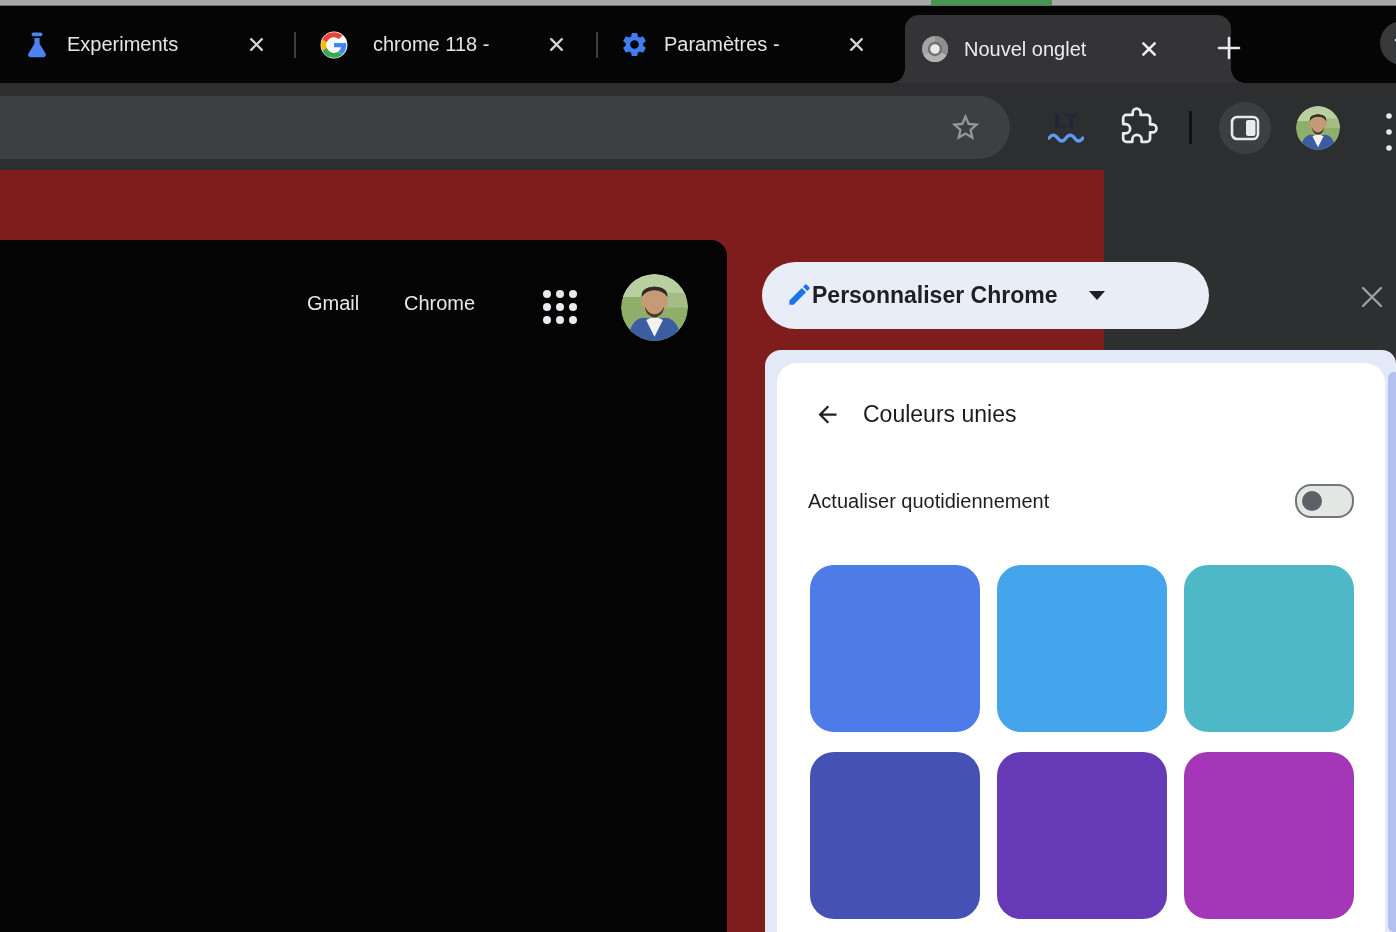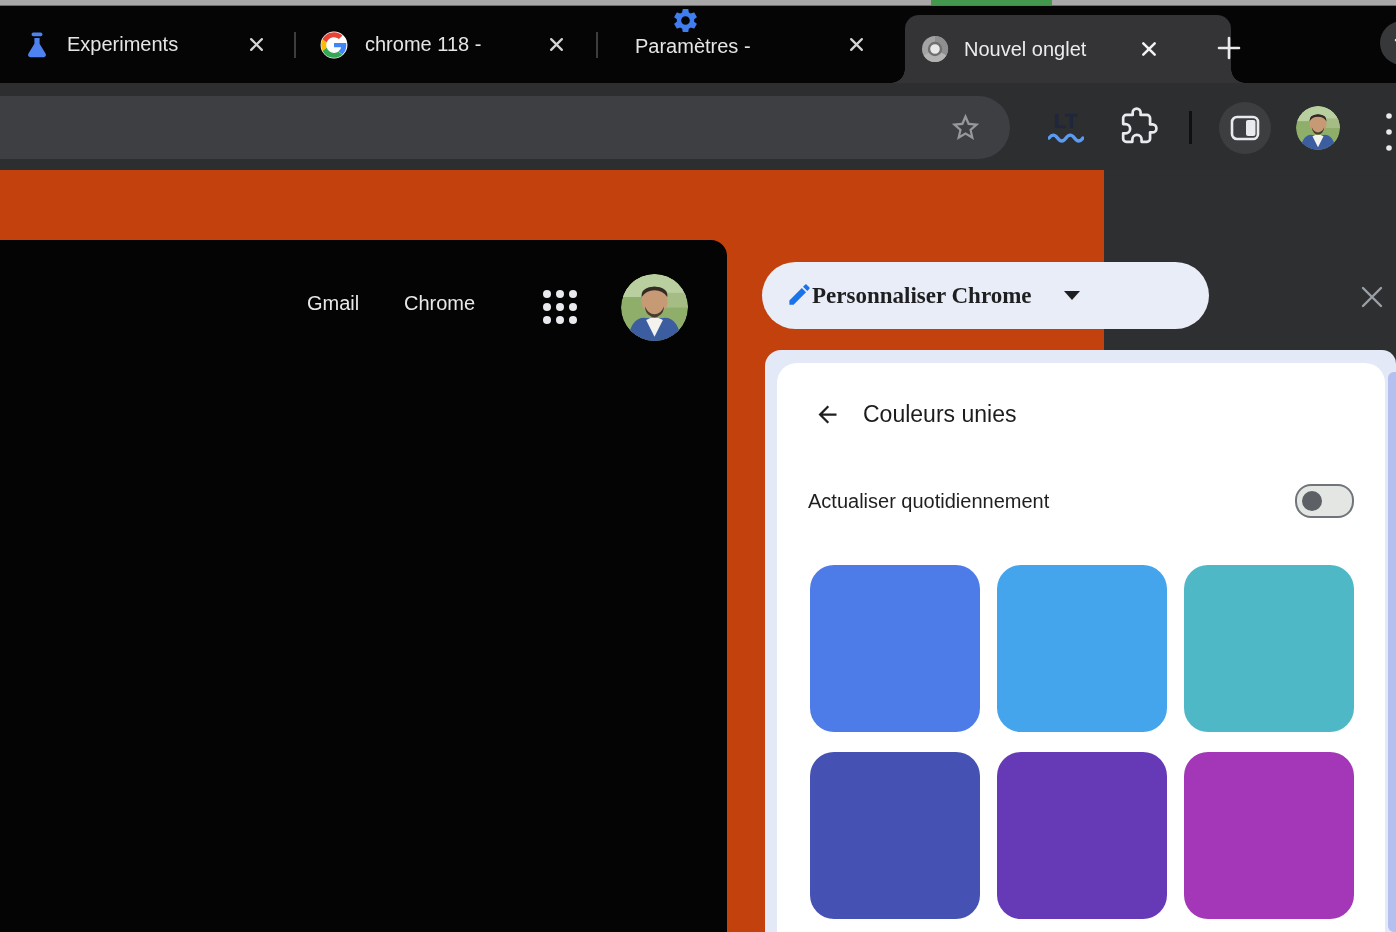--- a/index.html
+++ b/index.html
@@ -34,30 +34,30 @@
   .tb-icon{position:absolute;display:flex;align-items:center;justify-content:center;cursor:pointer;}
   #lt-ext{left:1044px;top:18px;width:44px;height:52px;flex-direction:column;}
   #lt-ext .lt-text{font-size:20px;font-weight:800;color:#20263c;letter-spacing:.5px;line-height:20px;
     text-shadow:0 0 1px #20263c;}
   #puzzle-btn{left:1118px;top:22px;width:42px;height:42px;}
   #tb-divider{position:absolute;left:1189px;top:28px;width:3px;height:33px;background:#101012;}
   #side-panel-btn{left:1219px;top:19px;width:52px;height:52px;border-radius:50%;background:#3d3e40;}
   #toolbar-avatar{left:1296px;top:23px;width:44px;height:44px;border-radius:50%;overflow:hidden;}
   #kebab-btn{left:1378px;top:24px;width:22px;height:50px;}
   
-  #content{position:absolute;left:0;top:170px;width:1104px;height:762px;background:#c2410c;}
+  #content{position:absolute;left:0;top:170px;width:1104px;height:762px;background:#7f1d1d;}
   
   #ntp{position:absolute;left:0;top:70px;width:727px;height:692px;background:#040404;border-radius:0 16px 0 0;}
   .ntp-link{position:absolute;top:52px;color:#e8e8e8;font-size:20px;cursor:pointer;}
   #ntp-apps{position:absolute;left:541px;top:48px;width:38px;height:38px;cursor:pointer;}
   #ntp-avatar{position:absolute;left:621px;top:34px;width:67px;height:67px;border-radius:50%;overflow:hidden;cursor:pointer;}
   
   #panel-pill{position:absolute;left:762px;top:92px;width:447px;height:67px;border-radius:34px;background:#e9edf7;
     display:flex;align-items:center;cursor:pointer;}
-  #panel-pill .pill-title{margin-left:50px;font-size:23px;font-weight:700;color:#1e1f21;font-family:Liberation Serif, serif;}
+  #panel-pill .pill-title{margin-left:50px;font-size:23px;font-weight:700;color:#1e1f21;}
   #panel-pill .caret{margin-left:32px;width:0;height:0;border-left:8px solid transparent;border-right:8px solid transparent;border-top:9px solid #1e1f21;}
   #panel-close{position:absolute;left:1356px;top:111px;width:32px;height:32px;display:flex;align-items:center;justify-content:center;cursor:pointer;}
   #panel-container{position:absolute;left:765px;top:180px;width:631px;height:582px;background:#e3e9f6;border-radius:16px 14px 0 0;}
   #panel-card{position:absolute;left:12px;top:13px;width:608px;height:569px;background:#ffffff;border-radius:20px 20px 0 0;}
   #panel-scrollbar{position:absolute;left:623px;top:22px;width:10px;height:560px;background:#b4c0f0;border-radius:6px 0 0 6px;cursor:pointer;}
   #card-header{position:absolute;left:37px;top:38px;display:flex;align-items:center;}
   #card-header .sec-title{margin-left:22px;font-size:23px;font-weight:500;color:#1c1c1c;}
   #refresh-row{position:absolute;left:31px;top:118px;width:546px;height:40px;display:flex;align-items:center;justify-content:space-between;}
   #refresh-row .row-label{font-size:20px;color:#1f1f1f;}
   .toggle{position:relative;width:55px;height:30px;border-radius:16px;background:#e3e6e3;border:2px solid #70757a;cursor:pointer;}
@@ -98,32 +98,32 @@
     <div class="tabitem" style="left:320px;">
       <span>
         <svg width="28" height="28" viewBox="0 0 48 48">
           <circle cx="24" cy="24" r="23" fill="#ffffff"></circle>
           <path fill="#4285F4" d="M45.1 24.5c0-1.6-.1-2.7-.4-3.9H24v7.3h12.1c-.2 2-1.6 5-4.5 7l6.9 5.4c4.1-3.8 6.6-9.4 6.6-15.8z"></path>
           <path fill="#34A853" d="M24 46c5.9 0 10.9-2 14.5-5.3l-6.9-5.4c-1.8 1.3-4.3 2.2-7.6 2.2-5.8 0-10.7-3.8-12.5-9.1l-7.1 5.5C8 41.3 15.4 46 24 46z"></path>
           <path fill="#FBBC05" d="M11.5 28.4c-.5-1.4-.8-2.9-.8-4.4s.3-3 .8-4.4l-7.2-5.5C2.9 17 2 20.4 2 24s.9 7 2.3 9.9l7.2-5.5z"></path>
           <path fill="#EA4335" d="M24 10.5c4.1 0 6.9 1.8 8.5 3.3l6.2-6.1C34.9 4.1 29.9 2 24 2 15.4 2 8 6.7 4.3 14.1l7.2 5.5c1.8-5.3 6.7-9.1 12.5-9.1z"></path>
         </svg>
       </span>
-      <span class="tab-label" style="margin-left:17px;">chrome 118 -</span>
+      <span class="tab-label" style="margin-left:25px;">chrome 118 -</span>
     </div>
     <div class="tabitem" style="left:545px;">
       <span class="tab-close">
         <svg width="15" height="15" viewBox="0 0 14 14">
             <path d="M2 2 L12 12 M12 2 L2 12" stroke="#d4d4d4" stroke-width="2.1" stroke-linecap="round"></path>
           </svg>
       </span>
     </div>
     <div class="tab-divider" style="left:596px;"></div>
 
-    <div class="tabitem" style="left:620px;flex-direction:column;">
+    <div class="tabitem" style="left:620px;">
       <span>
         <svg width="29" height="29" viewBox="0 0 24 24">
           <path fill="#407ef0" d="M19.14 12.94c.04-.3.06-.61.06-.94 0-.32-.02-.64-.07-.94l2.03-1.58c.18-.14.23-.41.12-.61l-1.92-3.32c-.12-.22-.37-.29-.59-.22l-2.39.96c-.5-.38-1.03-.7-1.62-.94l-.36-2.54c-.04-.24-.24-.41-.48-.41h-3.84c-.24 0-.43.17-.47.41l-.36 2.54c-.59.24-1.13.57-1.62.94l-2.39-.96c-.22-.08-.47 0-.59.22L2.74 8.87c-.12.21-.08.47.12.61l2.03 1.58c-.05.3-.09.63-.09.94s.02.64.07.94l-2.03 1.58c-.18.14-.23.41-.12.61l1.92 3.32c.12.22.37.29.59.22l2.39-.96c.5.38 1.03.7 1.62.94l.36 2.54c.05.24.24.41.48.41h3.84c.24 0 .44-.17.47-.41l.36-2.54c.59-.24 1.13-.56 1.62-.94l2.39.96c.22.08.47 0 .59-.22l1.92-3.32c.12-.22.07-.47-.12-.61l-2.01-1.58zM12 15.6c-1.98 0-3.6-1.62-3.6-3.6s1.62-3.6 3.6-3.6 3.6 1.62 3.6 3.6-1.62 3.6-3.6 3.6z"></path>
         </svg>
       </span>
       <span class="tab-label" style="margin-left:15px;">Paramètres -</span>
     </div>
     <div class="tabitem" style="left:845px;">
       <span class="tab-close">
         <svg width="15" height="15" viewBox="0 0 14 14">

